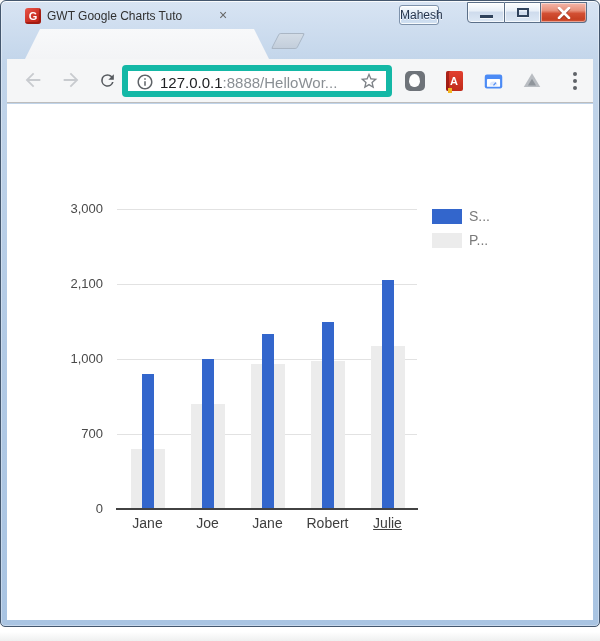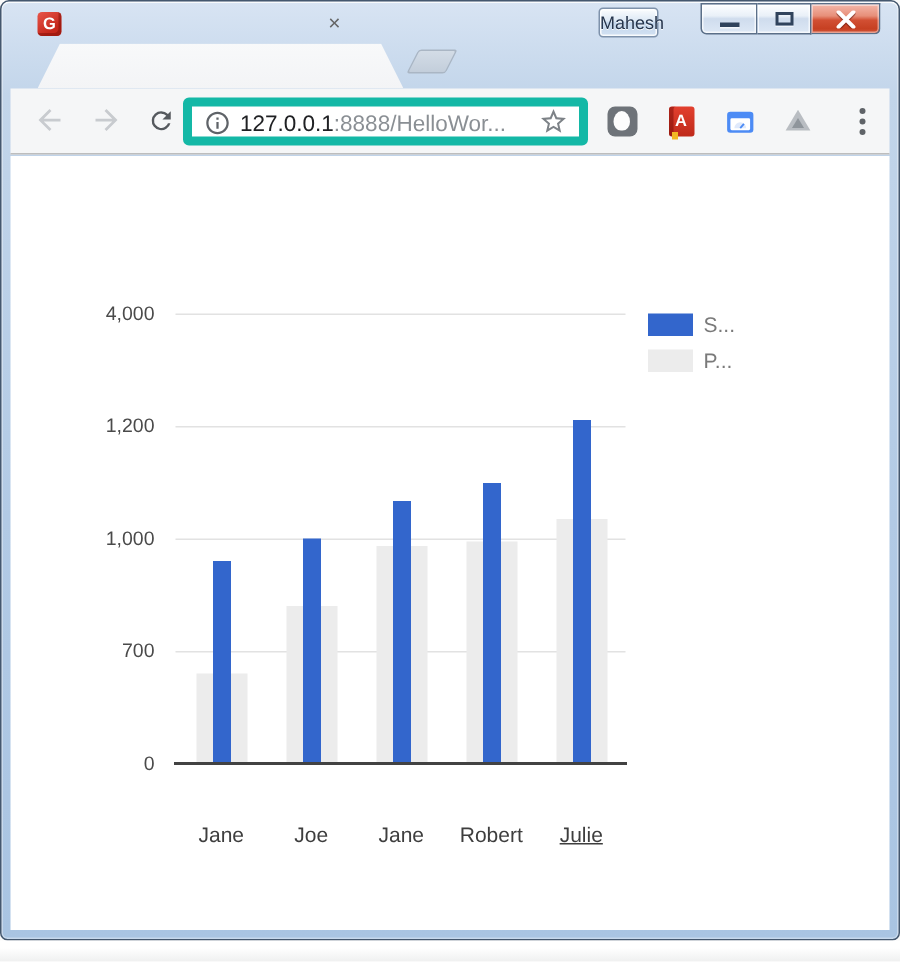--- a/index.html
+++ b/index.html
@@ -99,21 +99,21 @@
   .menu-dots i { width:4px; height:4px; border-radius:50%; background:#5f6368; }
 
   
   .page { position:absolute; left:6px; right:6px; top:103px; bottom:6px; background:#fff; }
 
   
   .chart-layer { position:absolute; left:0; top:0; width:600px; height:641px; }
   .gridline { position:absolute; left:117px; width:300px; height:1px; background:#e2e2e2; }
   .axis-line { position:absolute; left:116px; width:302px; height:2px; background:#424242; }
   .ytick { position:absolute; left:33px; width:70px; text-align:right; font-size:13px; color:#4a4a4a; }
-  .xtick { position:absolute; top:515px; width:80px; text-align:center; font-size:14px; color:#3e3e3e;margin-top:33px; }
+  .xtick { position:absolute; top:515px; width:80px; text-align:center; font-size:14px; color:#3e3e3e; }
   .bar { position:absolute; }
   .legend-swatch { position:absolute; left:432px; width:30px; height:15px; }
   .legend-label { position:absolute; left:469px; font-size:14px; color:#7a7a7a; }
 
   svg { display:block; }
 </style>
 </head>
 <body>
 
 <div class="screen">
@@ -130,20 +130,21 @@
       </div>
       <div class="cap-btn close">
         <svg width="14" height="12" viewBox="0 0 14 12">
           <path d="M2 1 L12 11 M12 1 L2 11" stroke="#ffffff" stroke-width="2.6" stroke-linecap="round" style="filter:drop-shadow(0 1px 0 rgba(80,10,0,.55));"></path>
         </svg>
       </div>
     </div>
 
     <div class="tab"></div>
     <div class="tab-favicon">G</div>
+    <div class="tab-title">GWT Google Charts Tuto</div>
     <div class="tab-close">×</div>
     <div class="newtab-btn"></div>
 
     <div class="toolbar">
       <div class="nav-icon nav-back">
         <svg width="22" height="22" viewBox="0 0 24 24">
           <path d="M20 11H7.83l5.59-5.59L12 4l-8 8 8 8 1.41-1.41L7.83 13H20v-2z" fill="#c8cbcf"></path>
         </svg>
       </div>
       <div class="nav-icon nav-fwd">
@@ -199,23 +200,23 @@
 
   <div class="below-window"></div>
 
   <div class="chart-layer" id="chart-layer">
       <div class="ytick" style="top: 501px;">0</div>
       <div class="gridline" style="top: 434px; background: rgb(226, 226, 226);"></div>
       <div class="ytick" style="top: 426px;">700</div>
       <div class="gridline" style="top: 359px; background: rgb(226, 226, 226);"></div>
       <div class="ytick" style="top: 351px;">1,000</div>
       <div class="gridline" style="top: 284px; background: rgb(226, 226, 226);"></div>
-      <div class="ytick" style="top: 276px;">1,200</div>
+      <div class="ytick" style="top: 276px;">2,100</div>
       <div class="gridline" style="top: 209px; background: rgb(226, 226, 226);"></div>
-      <div class="ytick" style="top: 201px;">4,000</div>
+      <div class="ytick" style="top: 201px;">3,000</div>
       <div class="bar" style="left: 130.5px; width: 34px; height: 60px; top: 449px; background: rgb(236, 236, 236);"></div>
       <div class="bar" style="left: 190.5px; width: 34px; height: 105px; top: 404px; background: rgb(236, 236, 236);"></div>
       <div class="bar" style="left: 250.5px; width: 34px; height: 144.75px; top: 364.25px; background: rgb(236, 236, 236);"></div>
       <div class="bar" style="left: 310.5px; width: 34px; height: 147.75px; top: 361.25px; background: rgb(236, 236, 236);"></div>
       <div class="bar" style="left: 370.5px; width: 34px; height: 163.5px; top: 345.5px; background: rgb(236, 236, 236);"></div>
       <div class="bar" style="left: 141.5px; width: 12px; height: 135px; top: 374px; background: rgb(51, 102, 204);"></div>
       <div class="bar" style="left: 201.5px; width: 12px; height: 150px; top: 359px; background: rgb(51, 102, 204);"></div>
       <div class="bar" style="left: 261.5px; width: 12px; height: 175.5px; top: 333.5px; background: rgb(51, 102, 204);"></div>
       <div class="bar" style="left: 321.5px; width: 12px; height: 187.5px; top: 321.5px; background: rgb(51, 102, 204);"></div>
       <div class="bar" style="left: 381.5px; width: 12px; height: 229.5px; top: 279.5px; background: rgb(51, 102, 204);"></div>

